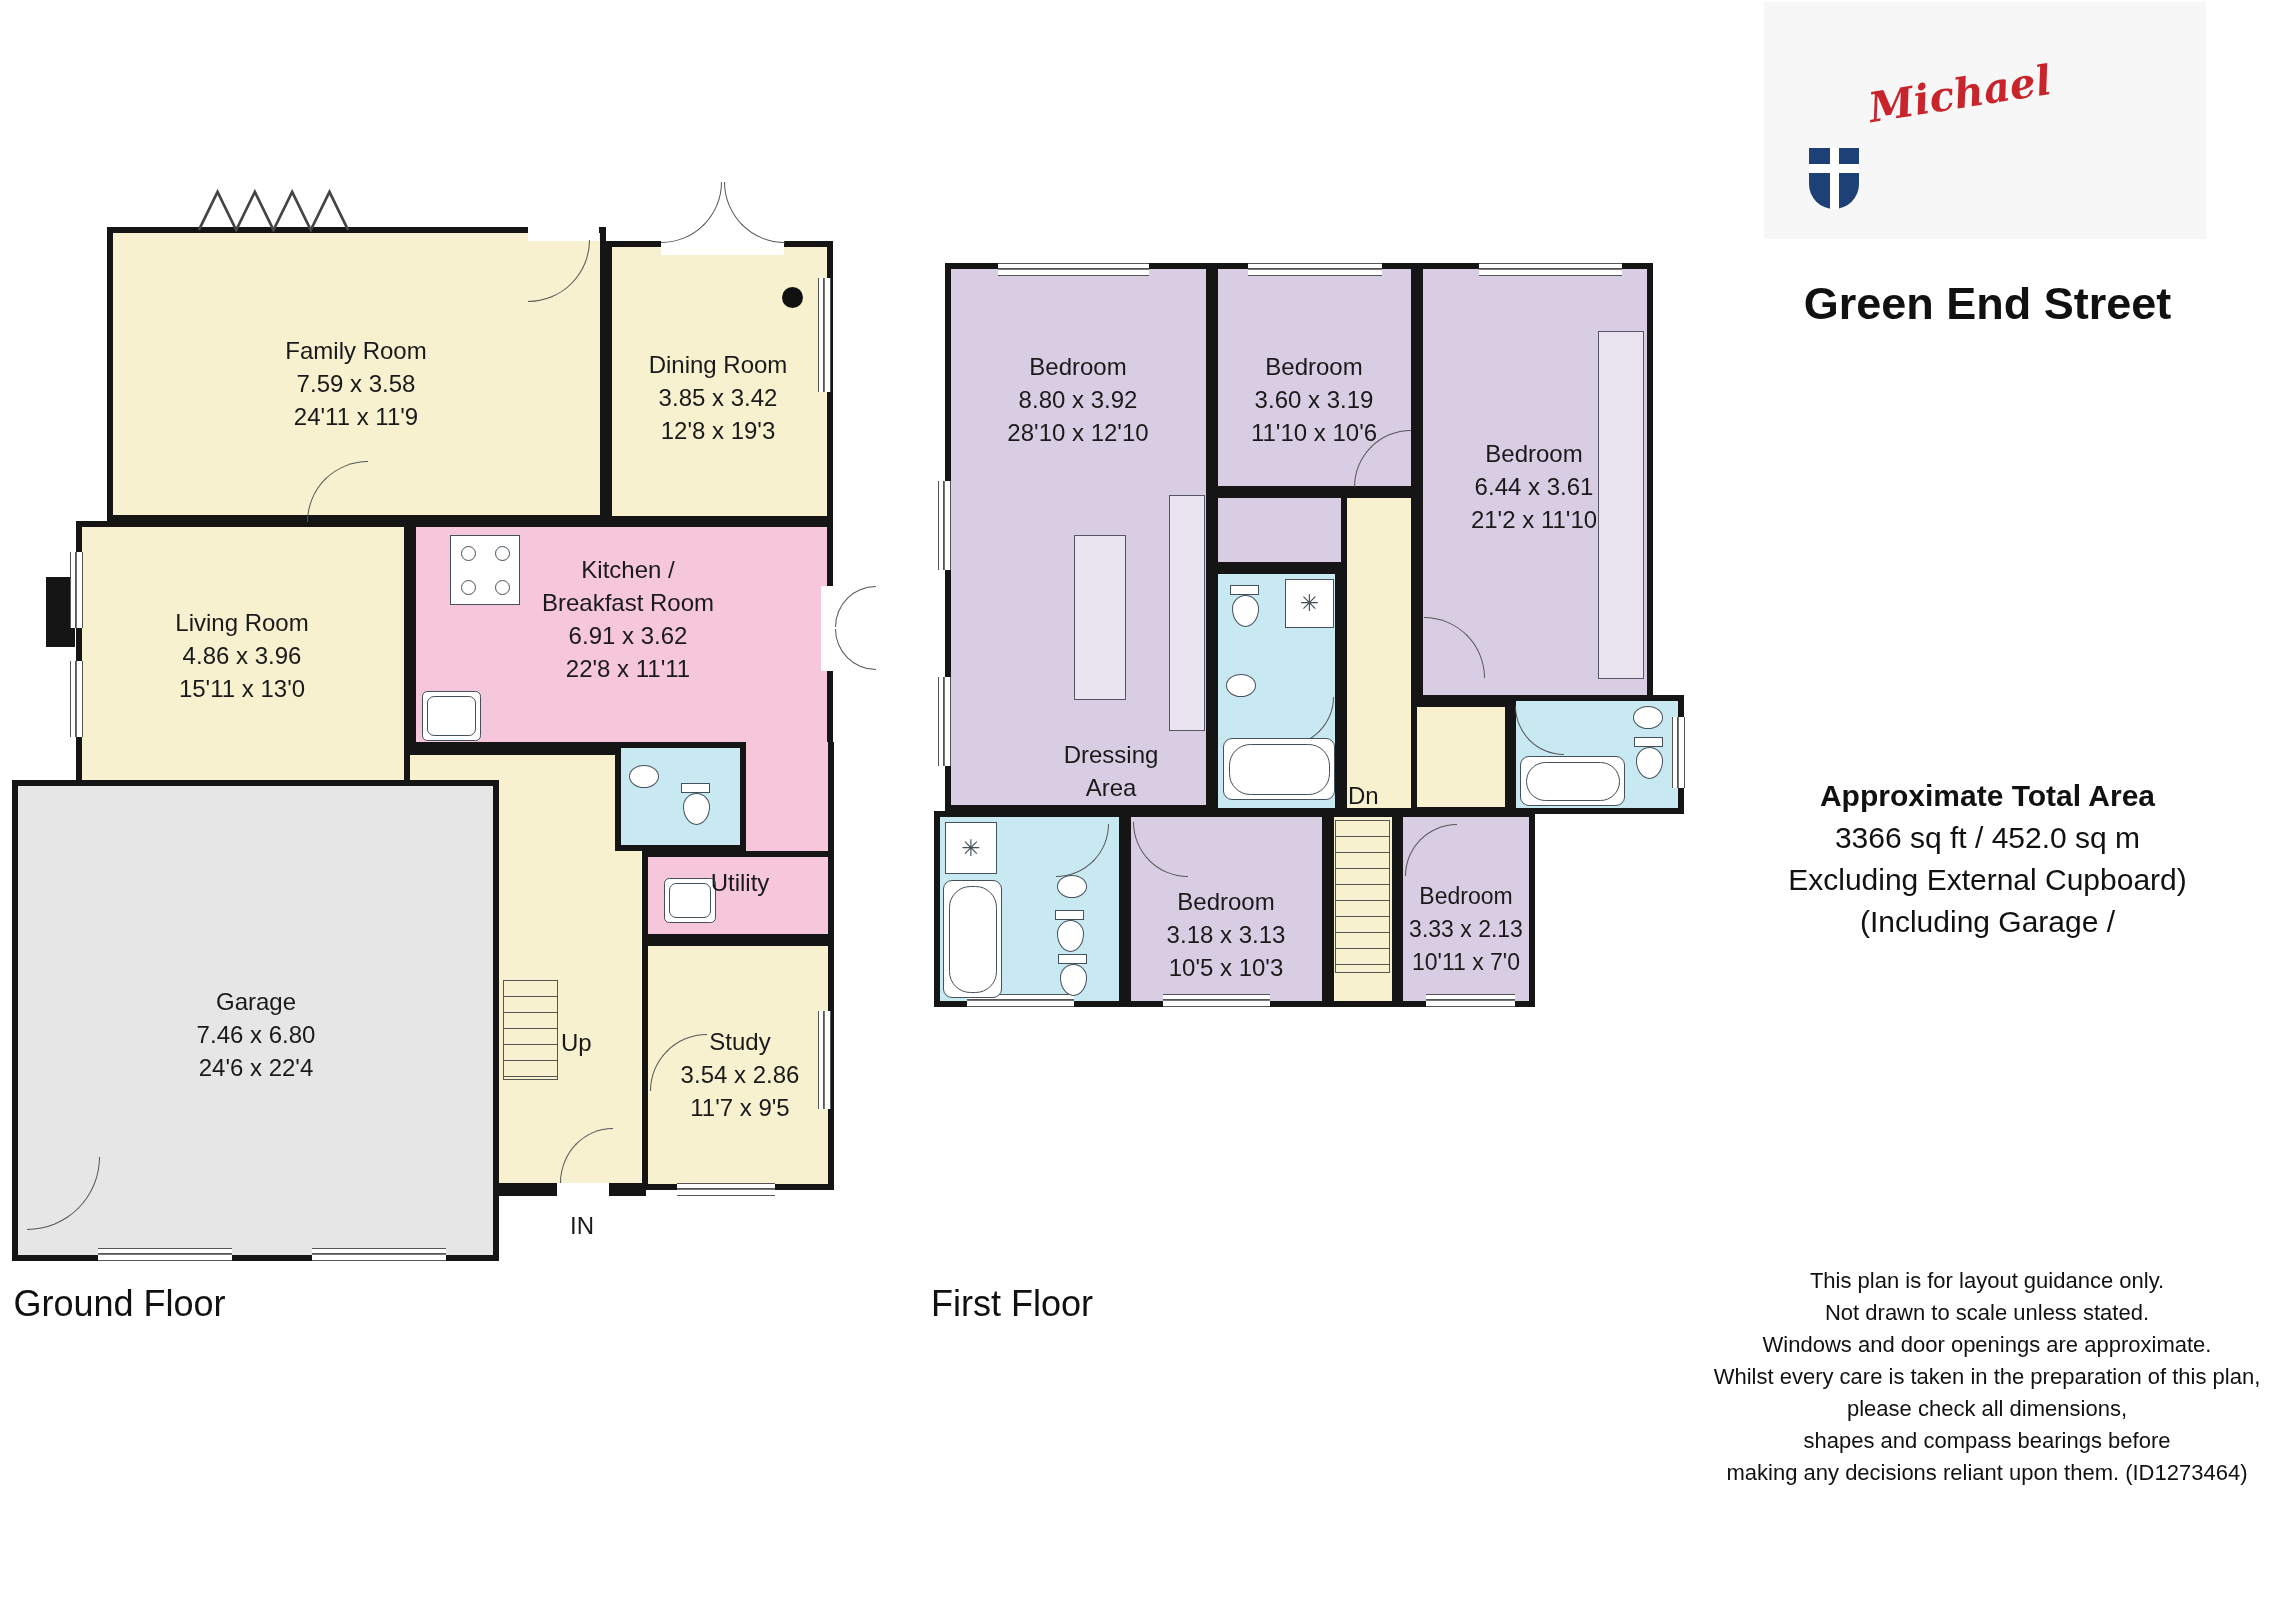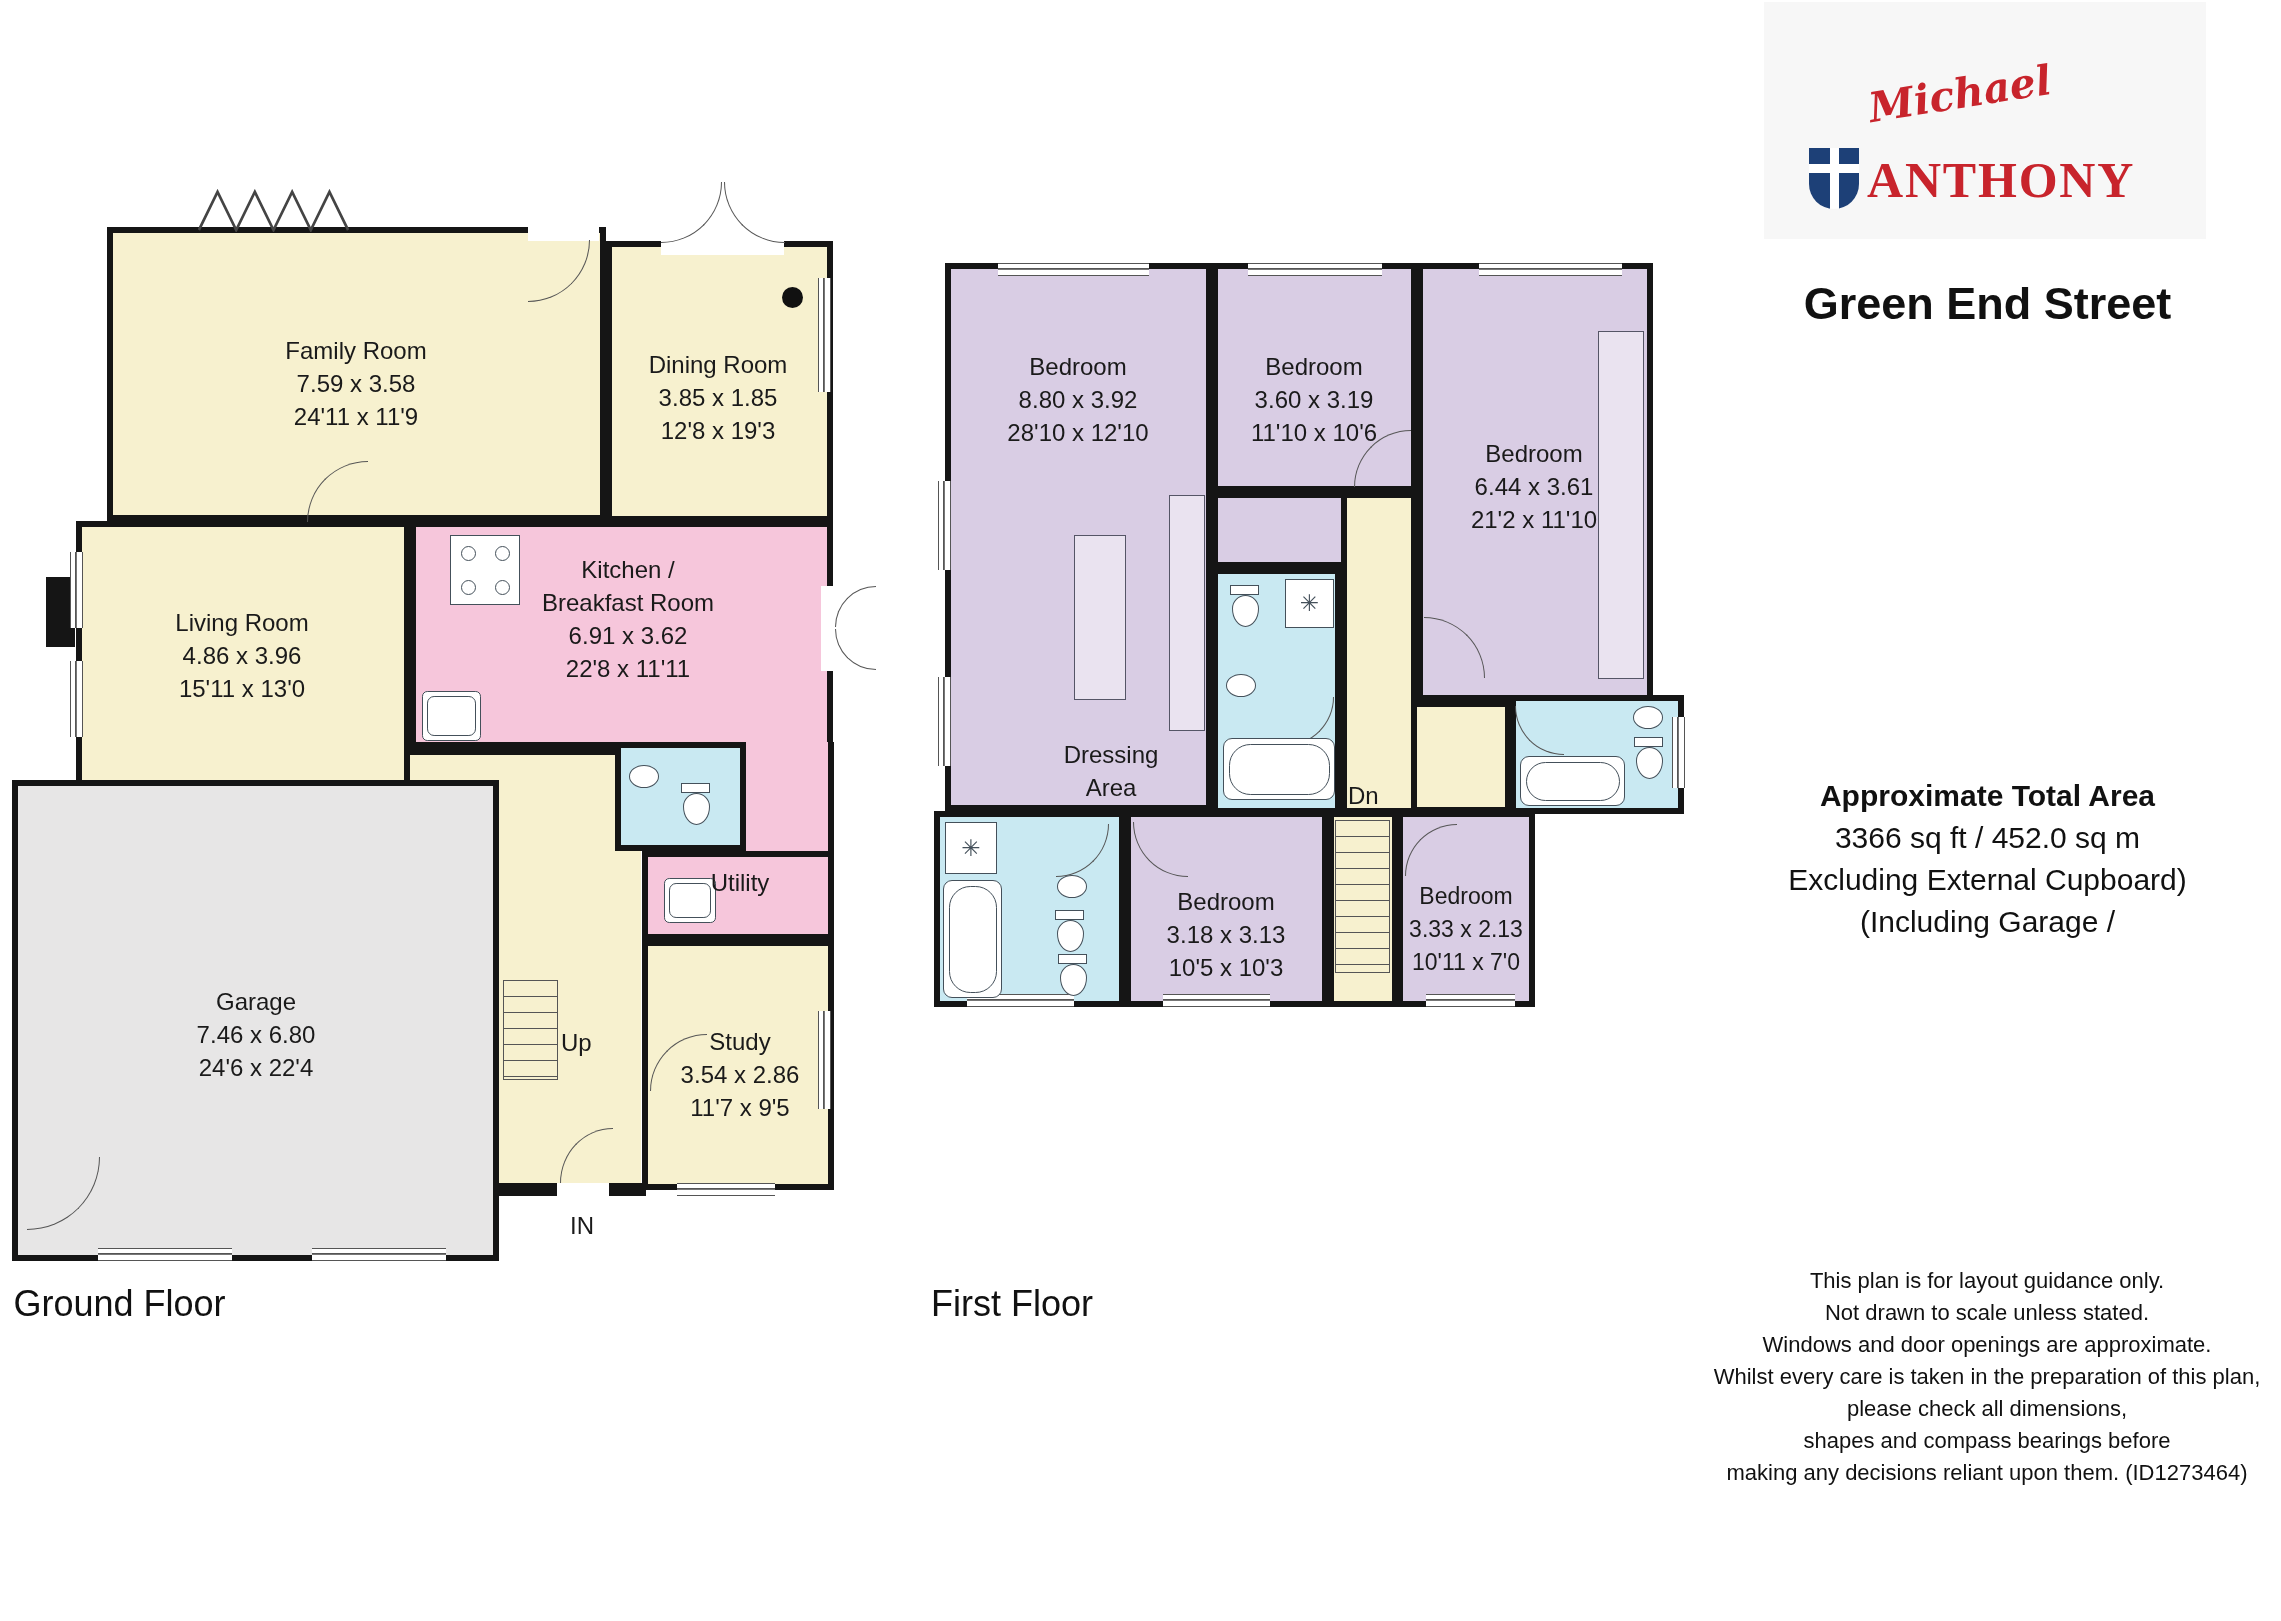--- a/index.html
+++ b/index.html
@@ -136,21 +136,21 @@
   <div class="toilet" style="left:683px;top:793px;"></div>
   <div class="ksink" style="left:664px;top:878px;width:52px;height:45px;"></div>
 
   <div class="lbl" style="left:356px;top:383px;">
     <div>Family Room</div>
     <div>7.59 x 3.58</div>
     <div>24'11 x 11'9</div>
   </div>
   <div class="lbl" style="left:718px;top:397px;">
     <div>Dining Room</div>
-    <div>3.85 x 1.85</div>
+    <div>3.85 x 3.42</div>
     <div>12'8 x 19'3</div>
   </div>
   <div class="lbl" style="left:242px;top:655px;">
     <div>Living Room</div>
     <div>4.86 x 3.96</div>
     <div>15'11 x 13'0</div>
   </div>
   <div class="lbl" style="left:628px;top:619px;">
     <div>Kitchen /</div>
     <div>Breakfast Room</div>
@@ -250,21 +250,20 @@
   <div class="lbl" style="font-size:23px;left:1466px;top:929px;">
     <div>Bedroom</div>
     <div>3.33 x 2.13</div>
     <div>10'11 x 7'0</div>
   </div>
   <div class="floor-title" style="left:931px;top:1283px;">First Floor</div>
 
   <div class="logo-panel"></div>
   <div class="shield"></div>
   <div class="logo-script">Michael</div>
-  <div class="logo-caps">ANTHONY</div>
 
   <div class="prop-title">Green End Street</div>
 
   <div class="area-block">
     <div class="hd">Approximate Total Area</div>
     <div>3366 sq ft / 452.0 sq m</div>
     <div>Excluding External Cupboard)</div>
     <div>(Including Garage /</div>
   </div>
 

